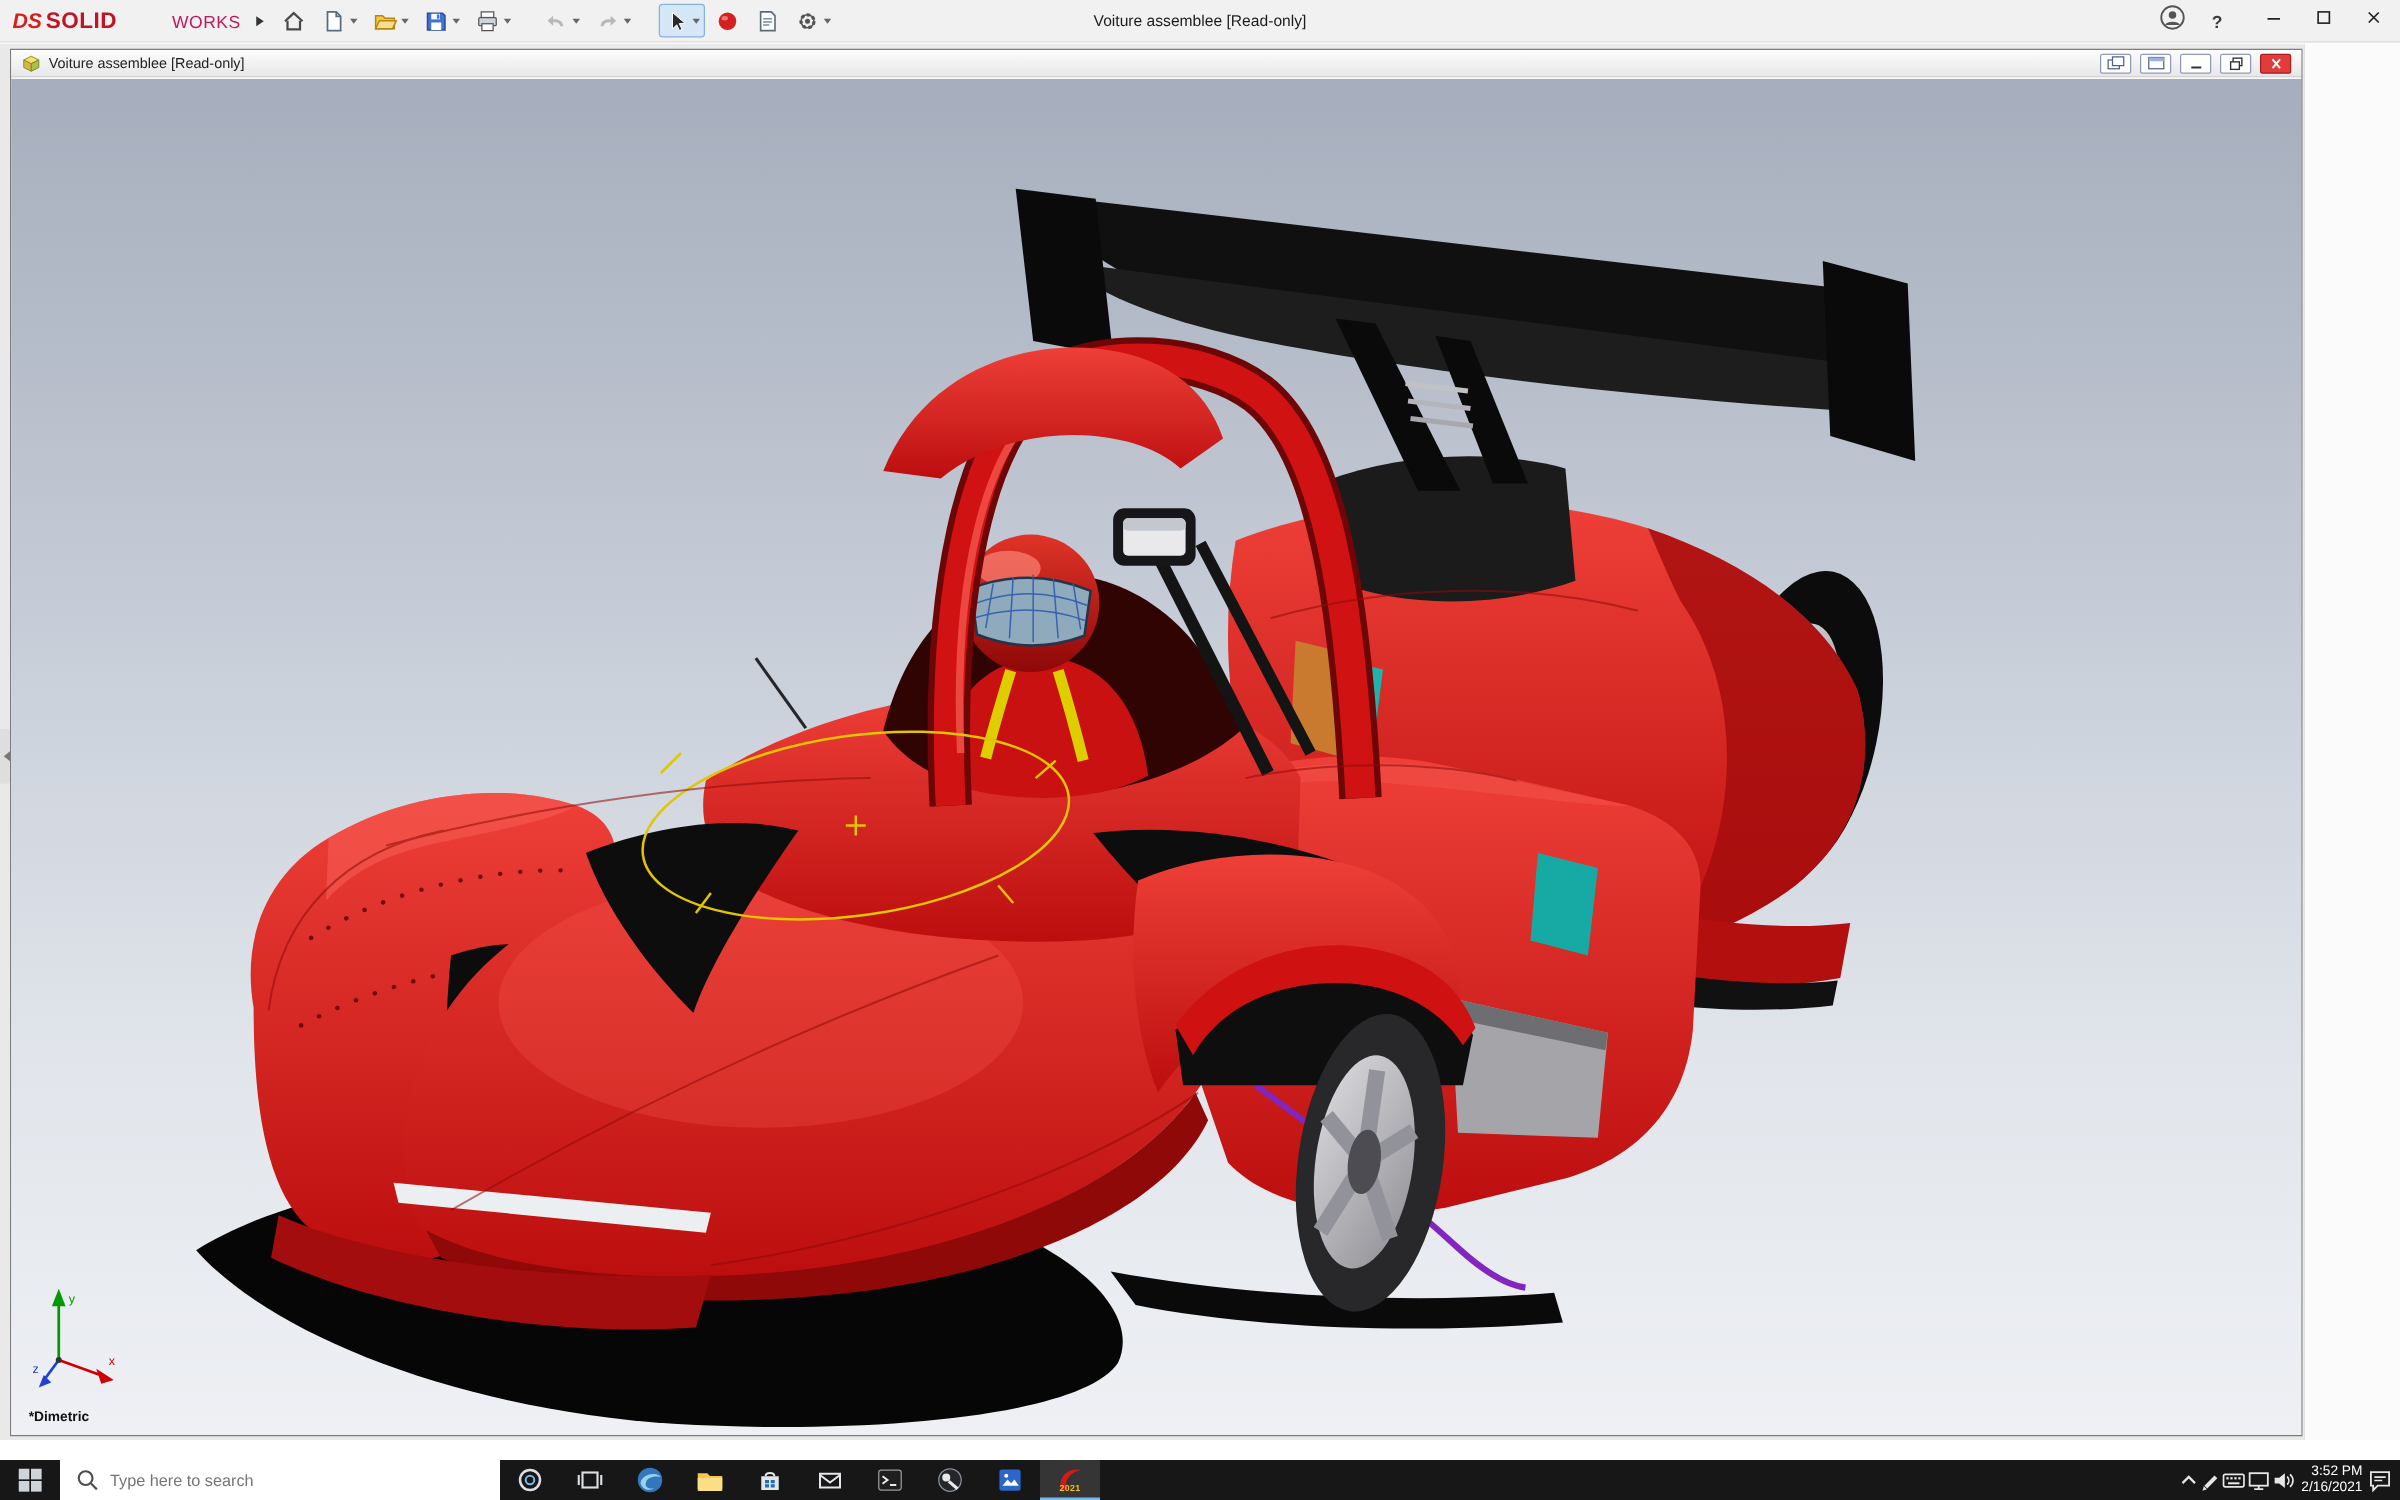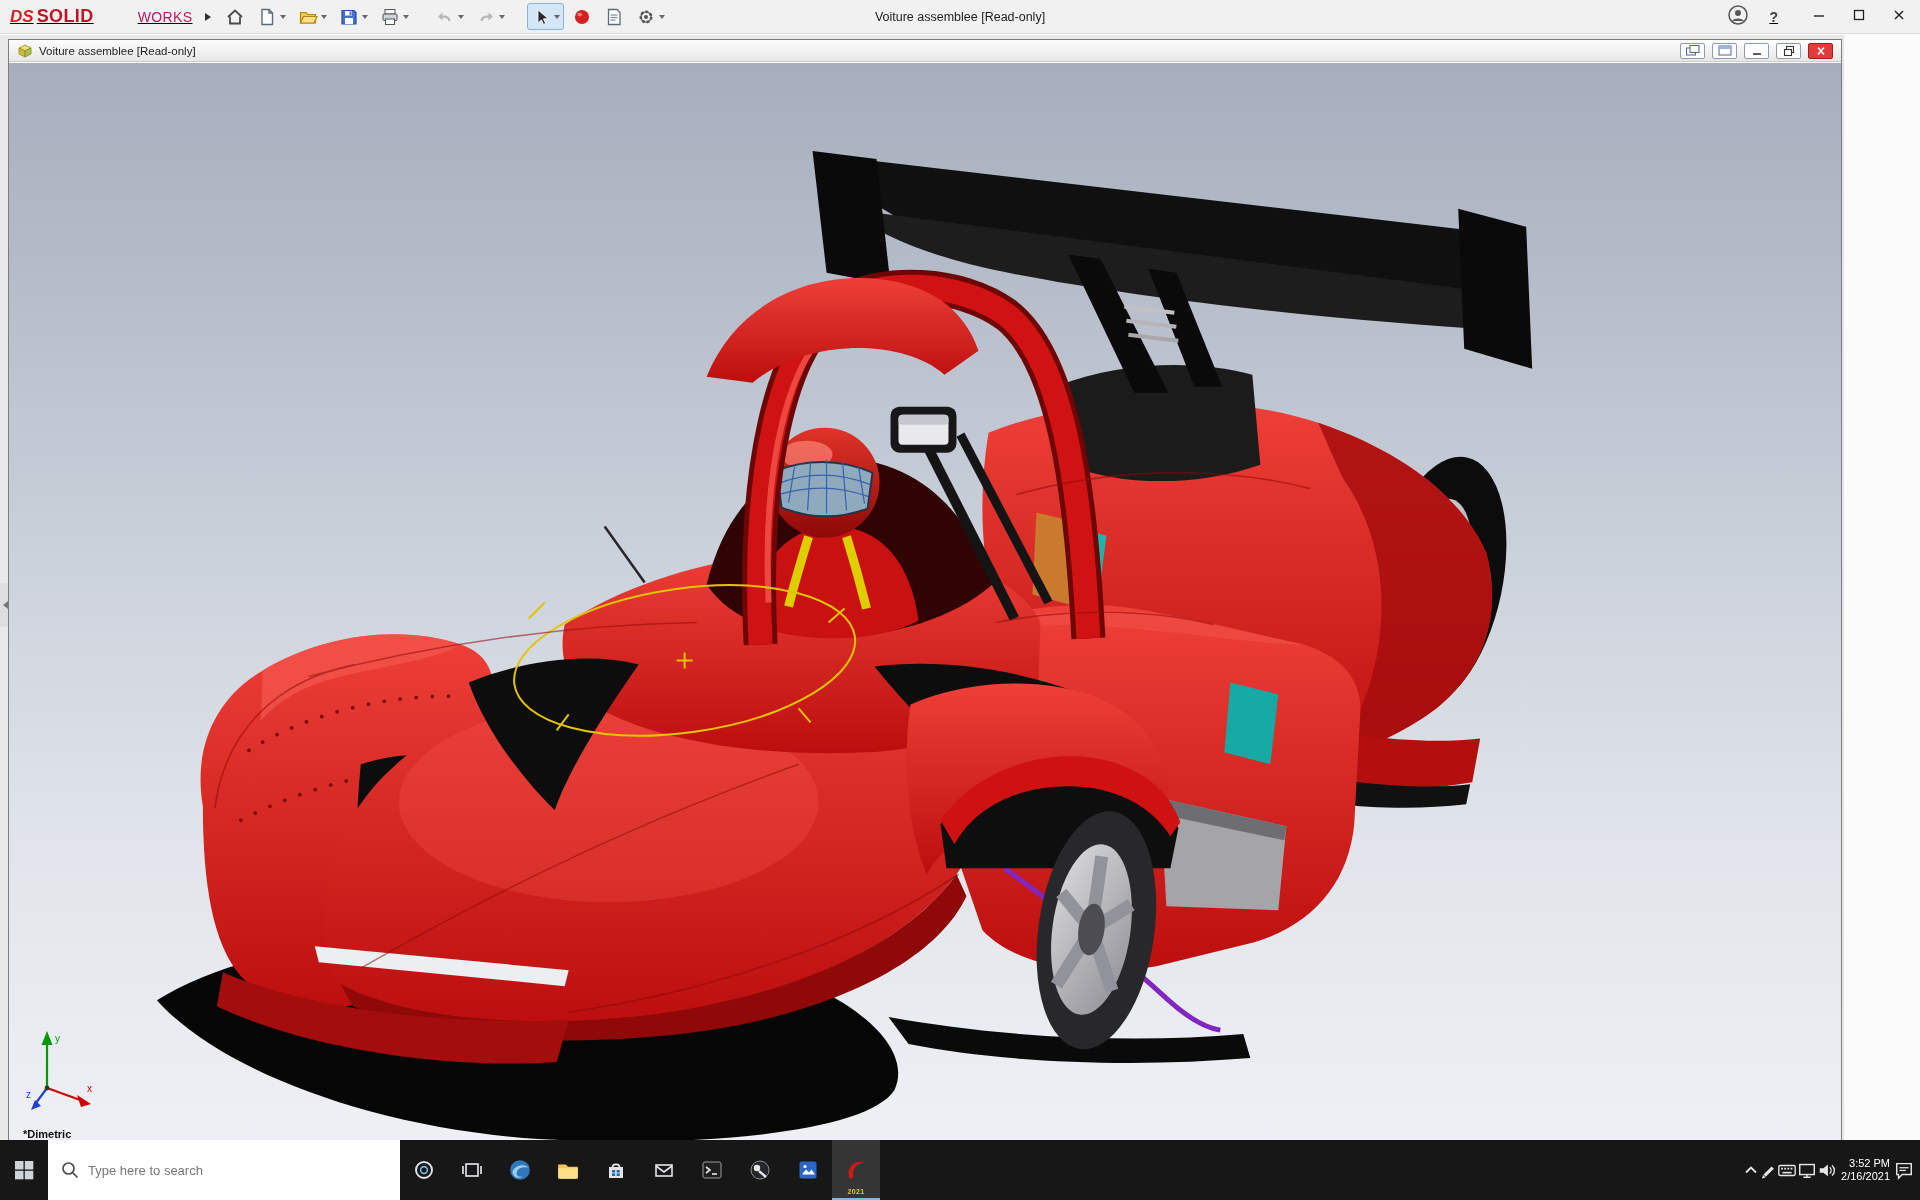--- a/index.html
+++ b/index.html
@@ -2,21 +2,21 @@
 <html><head>
 <meta charset="utf-8">
 <style>
   * { margin:0; padding:0; box-sizing:border-box; }
   html,body { width:1920px; height:1200px; overflow:hidden; }
   .screen { position:relative; width:1920px; height:1200px; background:#fff;
             font-family:"Liberation Sans", sans-serif; }
 
   
   .appbar { position:absolute; top:0; left:0; right:0; height:34px; background:#f1f1f1;
-            border-bottom:1px solid #dcdcdc; display:flex; align-items:center; padding:0 10px; z-index:30;text-decoration:underline; }
+            border-bottom:1px solid #dcdcdc; display:flex; align-items:center; padding:0 10px; z-index:30; }
   .brand { display:flex; align-items:baseline; margin-right:4px; }
   .brand-ds { color:#d81f1f; font-weight:bold; font-style:italic; font-size:17px; margin-right:3px; }
   .brand-solid { color:#c01424; font-weight:700; font-size:18px; letter-spacing:.4px; }
   .brand-works { color:#be185d; font-weight:400; font-size:14px; letter-spacing:.4px;padding-left:44px; }
   .brand-arrow { width:0; height:0; border-top:4.5px solid transparent; border-bottom:4.5px solid transparent;
                  border-left:6px solid #333; margin:0 10px 0 8px; }
   .tb { display:flex; align-items:center; gap:4px; }
   .tb-btn { display:flex; align-items:center; height:27px; padding:2px 3px; border-radius:3px; border:1px solid transparent; }
   .tb-btn.active { background:#d5e6f7; border-color:#86b3dd; }
   .caret { width:0; height:0; border-left:3.5px solid transparent; border-right:3.5px solid transparent;
@@ -45,21 +45,21 @@
              align-items:center; justify-content:center; border-radius:2px; }
   .doc-btn.close { background:#e23b3b; border-color:#a51f1f; }
 
   .viewport { flex:1; position:relative; overflow:hidden; border-top:1px solid #fff;
               background:linear-gradient(180deg,#a6aebd 0%,#b4bbc8 18%,#cbd1db 45%,#e1e5eb 72%,#eef0f4 100%); }
   .car { position:absolute; inset:0; width:100%; height:100%; }
   .view-label { position:absolute; left:14px; bottom:8px; font-size:11px; font-weight:bold; color:#101010;text-align:center; }
   .triad { position:absolute; left:16px; bottom:30px; }
 
   
-  .taskbar { position:absolute; left:0; right:0; bottom:0; height:60px; background:#171717;
+  .taskbar { position:absolute; left:0; right:0; bottom:0; height:32px; background:#171717;
              display:flex; align-items:stretch; color:#e8e8e8; z-index:40; }
   .tb-cell { width:48px; display:flex; align-items:center; justify-content:center; position:relative; }
   .tb-cell.active { background:rgba(255,255,255,.13); box-shadow:inset 0 -2px 0 #76b9ed; }
   .search { width:352px; background:#fff; position:relative; display:flex; align-items:center; }
   .search svg { position:absolute; left:12px; }
   .search input { width:100%; height:100%; border:none; outline:none; background:transparent;
                   padding-left:40px; font-size:13px; color:#333; font-family:"Liberation Sans",sans-serif; }
   .tray { margin-left:auto; display:flex; align-items:center; gap:0; padding-right:6px; }
   .tray-icn { display:flex; align-items:center; justify-content:center; }
   .clock { text-align:right; font-size:11px; line-height:13.5px; color:#fff; padding:0 4px; }

